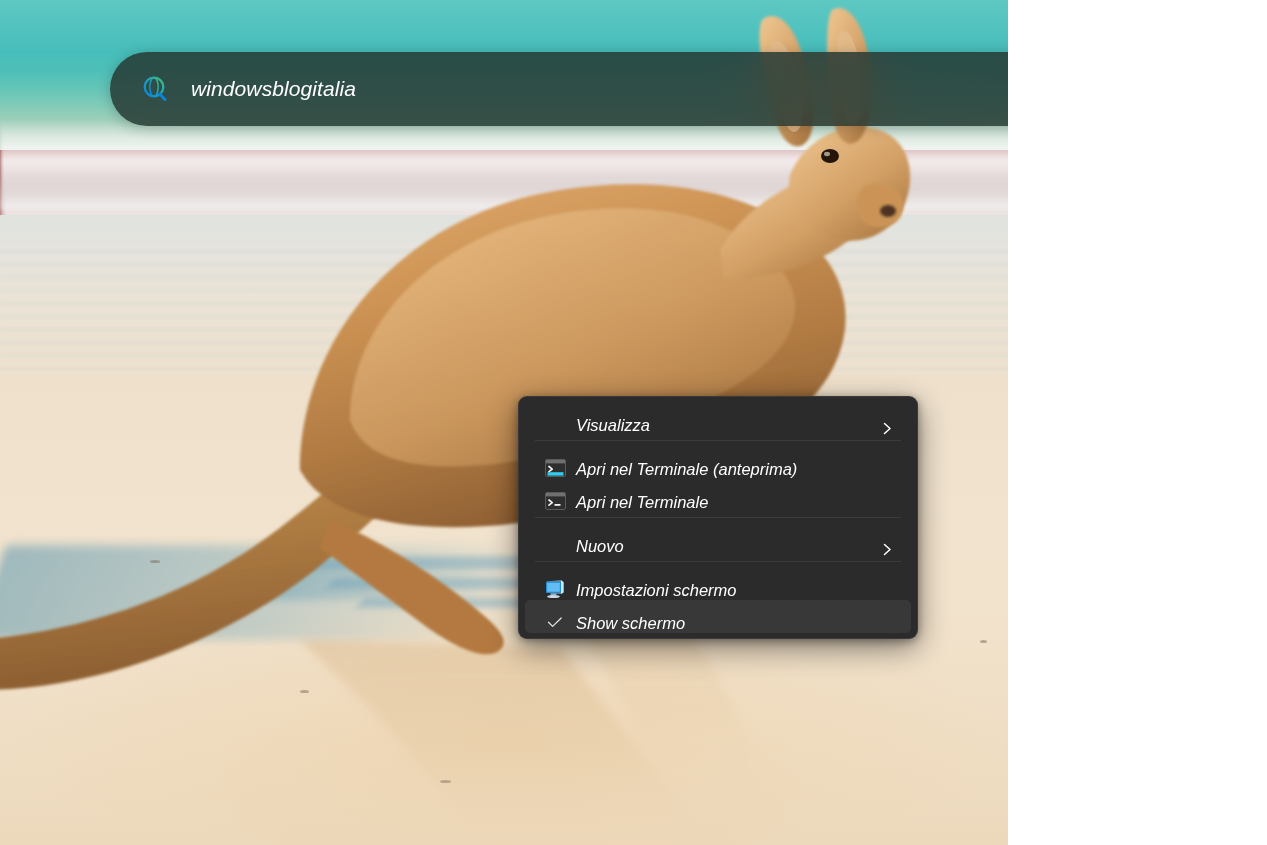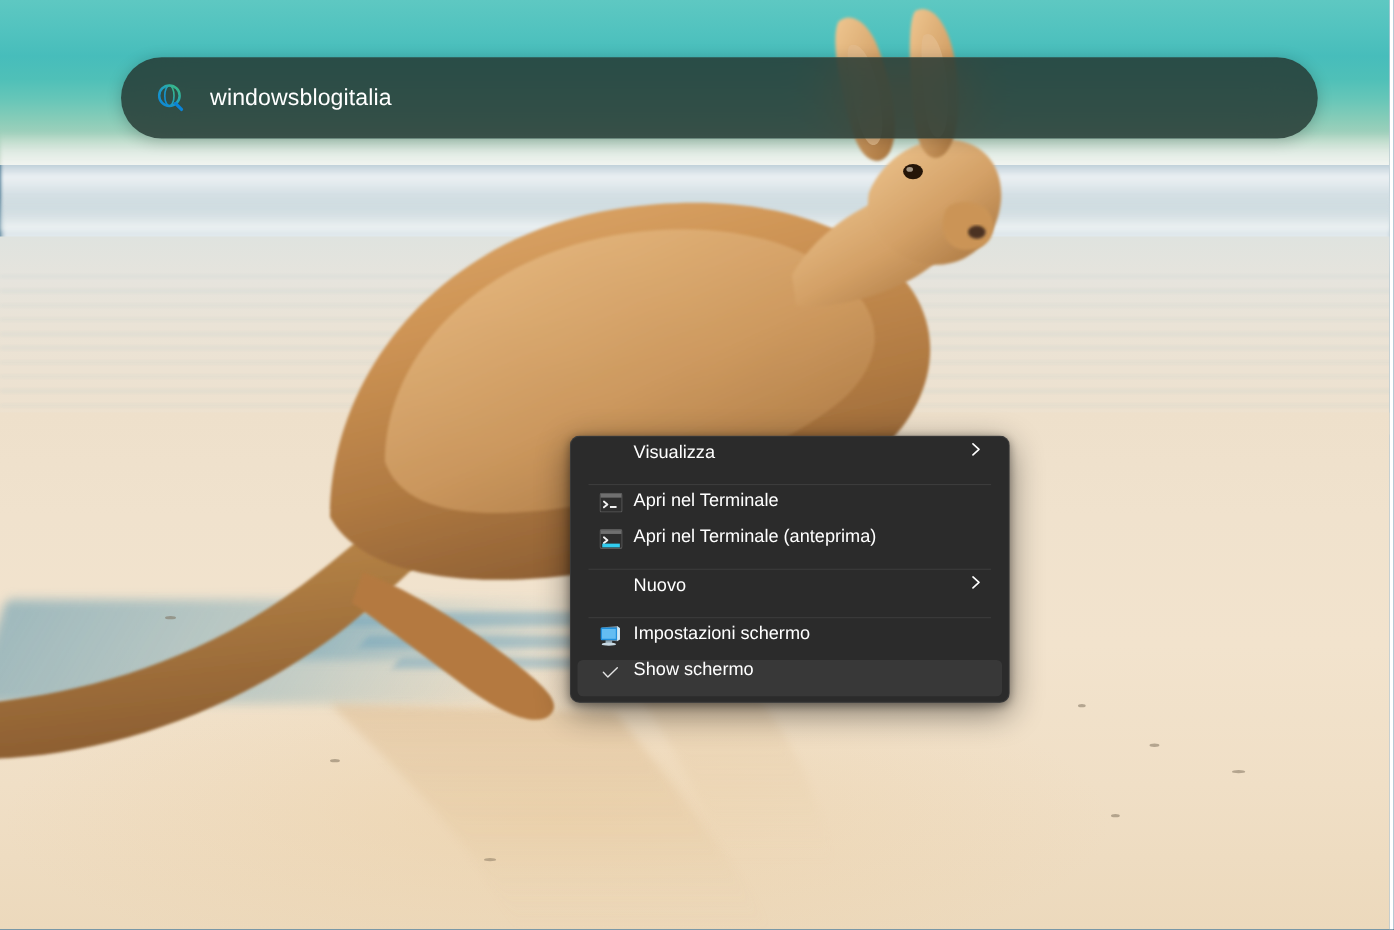--- a/index.html
+++ b/index.html
@@ -6,24 +6,25 @@
     margin: 0;
     padding: 0;
     width: 1267px;
     height: 845px;
     overflow: hidden;
     font-family: "Liberation Sans", sans-serif;
   }
 
   #desktop {
     position: relative;
-    width: 1263px;
+    width: 1008px;
     height: 845px;
     overflow: hidden;
-    background: #0c4a6e;
+    background: #7f1d1d;
+    font-style: italic;
   }
 
   
   .wall-layer { position: absolute; left: 0; width: 1267px; }
 
   .sky-sea {
     top: 0; height: 150px;
     background: linear-gradient(to bottom,
       #5ec8c2 0%, #52c3bf 18%, #47bdbb 34%,
       #4fc0b8 48%, #66c6b8 60%, #86ccb8 72%,
@@ -123,21 +124,21 @@
     width: 400px;
     background: #2b2b2b;
     border: 1px solid rgba(255,255,255,.075);
     border-radius: 9px;
     padding: 5px 3px 5px 3px;
     box-shadow: 0 9px 30px rgba(0,0,0,.48), 0 2px 8px rgba(0,0,0,.35);
     box-sizing: border-box;
   }
   .mi {
     position: relative;
-    display: flex; align-items: flex-start;
+    display: flex; align-items: flex-end;
     height: 33px;
     margin: 0 3px;
     border-radius: 5px;
     color: #ffffff;
     font-size: 16.5px;
     cursor: default;
     user-select: none;
   }
   .mi.hovered { background: #383838; }
   .mi.disabled .mi-label { color: #808080; }
@@ -297,37 +298,37 @@
 
 
     <div class="sep"></div>
 
 
     <div class="mi">
       <span class="mi-icon">
         <svg width="21" height="18" viewBox="0 0 21 18">
           <rect x="0.5" y="0.5" width="20" height="17" rx="1.5" fill="#2e2e2e" stroke="#5a5a5a" stroke-width="1"></rect>
           <rect x="1" y="1" width="19" height="3.4" fill="#707070"></rect>
-          <path d="M4 8l3.2 2.6L4 13.2" fill="none" stroke="#f2f2f2" stroke-width="1.7" stroke-linecap="round" stroke-linejoin="round"></path>
-          <rect x="9.5" y="12" width="6" height="1.8" fill="#f2f2f2"></rect>
+          <path d="M4 7.5l3.2 2.6L4 12.7" fill="none" stroke="#f2f2f2" stroke-width="1.7" stroke-linecap="round" stroke-linejoin="round"></path>
+          <rect x="2.5" y="13.2" width="16" height="3.4" fill="#31cdf0"></rect>
         </svg>
       </span>
-      <span class="mi-label">Apri nel Terminale</span>
+      <span class="mi-label">Apri nel Terminale (anteprima)</span>
     </div>
 
     <div class="mi">
       <span class="mi-icon">
         <svg width="21" height="18" viewBox="0 0 21 18">
           <rect x="0.5" y="0.5" width="20" height="17" rx="1.5" fill="#2e2e2e" stroke="#5a5a5a" stroke-width="1"></rect>
           <rect x="1" y="1" width="19" height="3.4" fill="#707070"></rect>
-          <path d="M4 7.5l3.2 2.6L4 12.7" fill="none" stroke="#f2f2f2" stroke-width="1.7" stroke-linecap="round" stroke-linejoin="round"></path>
-          <rect x="2.5" y="13.2" width="16" height="3.4" fill="#31cdf0"></rect>
+          <path d="M4 8l3.2 2.6L4 13.2" fill="none" stroke="#f2f2f2" stroke-width="1.7" stroke-linecap="round" stroke-linejoin="round"></path>
+          <rect x="9.5" y="12" width="6" height="1.8" fill="#f2f2f2"></rect>
         </svg>
       </span>
-      <span class="mi-label">Apri nel Terminale (anteprima)</span>
+      <span class="mi-label">Apri nel Terminale</span>
     </div>
 
     <div class="sep"></div>
 
     <div class="mi noicon">
       <span class="mi-label">Nuovo</span>
       <span class="mi-chevron">
         <svg width="11" height="13" viewBox="0 0 11 13">
             <path d="M2.5 1.5L8 6.5L2.5 11.5" fill="none" stroke="#ffffff" stroke-width="1.5" stroke-linecap="round" stroke-linejoin="round"></path>
           </svg>

